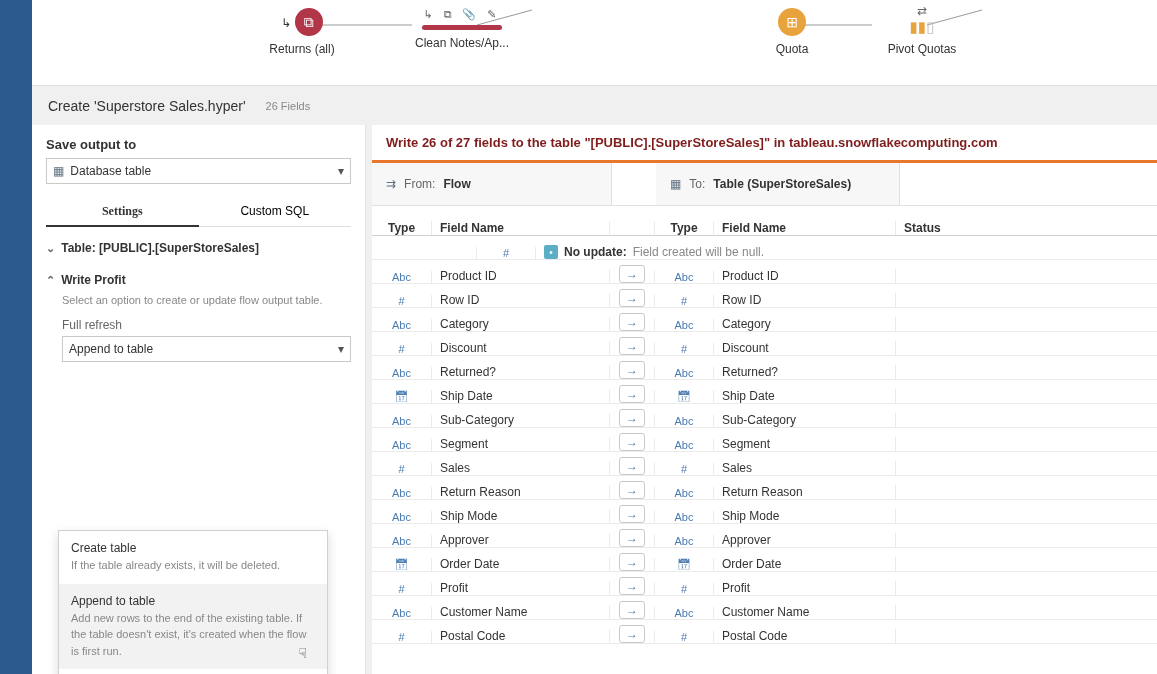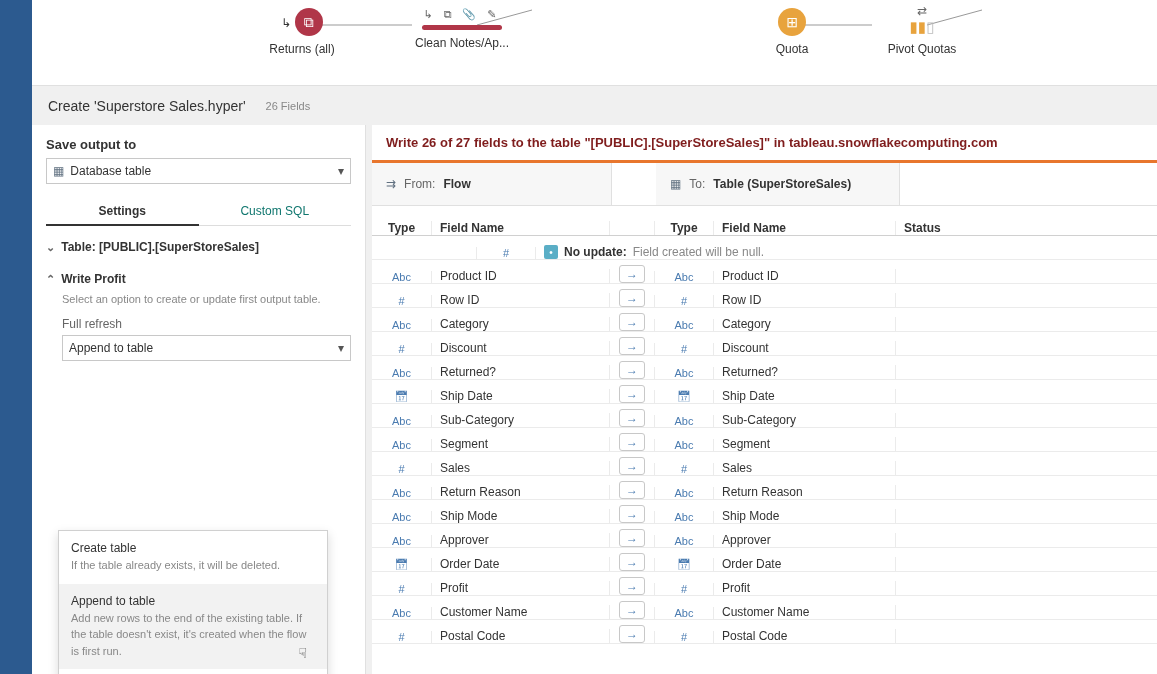--- a/index.html
+++ b/index.html
@@ -21,22 +21,22 @@
   
   .content-row { flex:1; display:flex; background:#f0f0f0; overflow:hidden; }
   
   .sidebar { width:334px; background:#fff; padding:12px 14px; border-right:1px solid #e0e0e0; overflow:visible; position:relative; }
   .sidebar h4 { margin:0 0 6px 0; font-size:13px; font-weight:600; }
   .select-box { border:1px solid #c8c8c8; height:26px; display:flex; align-items:center; padding:0 6px; gap:6px; font-size:12px; background:#fff; position:relative; }
   .select-box .caret { position:absolute; right:6px; color:#555; font-size:12px;}
   .select-box .db-icon { color:#607080; }
   
   .tabs { display:flex; margin-top:14px; }
-  .tab { flex:1; text-align:center; padding:6px 0; font-size:12px; color:#0f766e; cursor:pointer; }
-  .tab.active { color:#333; font-weight:600; border-bottom:2px solid #333; }
+  .tab { flex:1; text-align:center; padding:6px 0; font-size:12px; color:#000000; cursor:pointer; }
+  .tab.active { color:#333; font-weight:600; border-bottom:2px solid #333;font-family:Liberation Serif, serif; }
   .tab:not(.active){ border-bottom:1px solid #ddd; }
   
   .accordion { margin-top:10px; }
   .acc-head { display:flex; align-items:center; gap:6px; padding:4px 0; font-size:12px; font-weight:600; cursor:pointer; color:#333;}
   .acc-head .chev { color:#666; font-size:11px; }
   .write-desc { font-size:11px; color:#888; margin:2px 0 10px 16px; line-height:1.4; }
   .full-refresh-label { font-size:12px; color:#666; margin-left:16px; margin-bottom:4px; }
   .append-select { margin-left:16px; width:calc(100% - 16px); }
   
   .dropdown-popup { position:absolute; left:30px; top:380px; width:260px; background:#fff; border:1px solid #d0d0d0; box-shadow:0 4px 10px rgba(0,0,0,.15); z-index:200; }
@@ -142,21 +142,21 @@
             <span class="chev">⌄</span>
             <span>Table: [PUBLIC].[SuperStoreSales]</span>
           </div>
         </div>
 
         <div class="accordion">
           <div class="acc-head">
             <span class="chev">⌃</span>
             <span>Write Profit</span>
           </div>
-          <div class="write-desc">Select an option to create or update first output table.</div>
+          <div class="write-desc">Select an option to create or update flow output table.</div>
           <div class="full-refresh-label">Full refresh</div>
           <div class="select-box append-select">
             <span>Append to table</span>
             <span class="caret">▾</span>
           </div>
         </div>
 
         <div class="dropdown-popup" style="top:405px; left:26px; width:270px;">
           <div class="dropdown-item">
             <div class="item-title">Create table</div>

